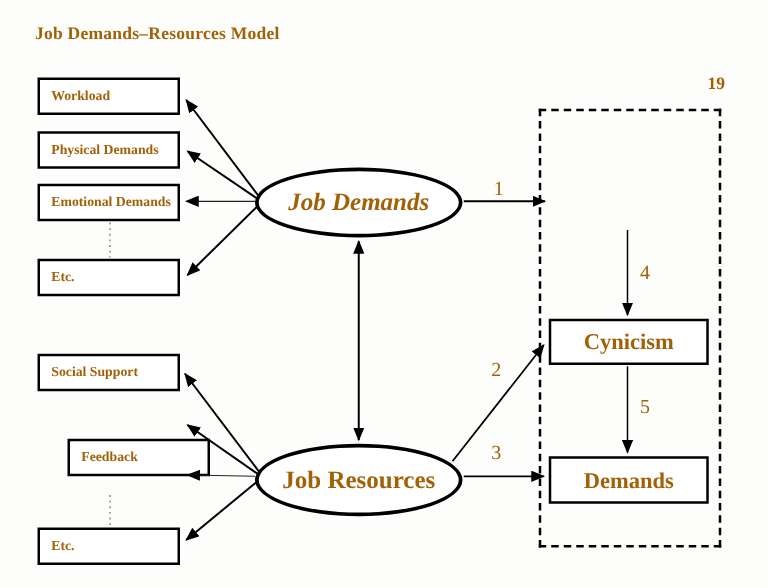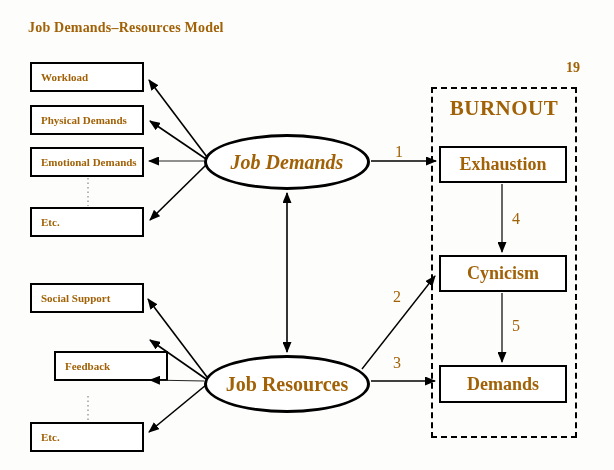--- a/index.html
+++ b/index.html
@@ -98,24 +98,20 @@
   </div>
 
   <div class="ellipse e-demands">
     <span>Job Demands</span>
   </div>
   <div class="ellipse e-resources">
     <span>Job Resources</span>
   </div>
 
   <div class="burnout-frame"></div>
-  <div class="burnout-title">BURNOUT</div>
-  <div class="inner-box ib-exhaustion">
-    <span>Exhaustion</span>
-  </div>
   <div class="inner-box ib-cynicism">
     <span>Cynicism</span>
   </div>
   <div class="inner-box ib-efficacy">
     <span>Demands</span>
   </div>
 
   <span class="num n1">1</span>
   <span class="num n2">2</span>
   <span class="num n3">3</span>

